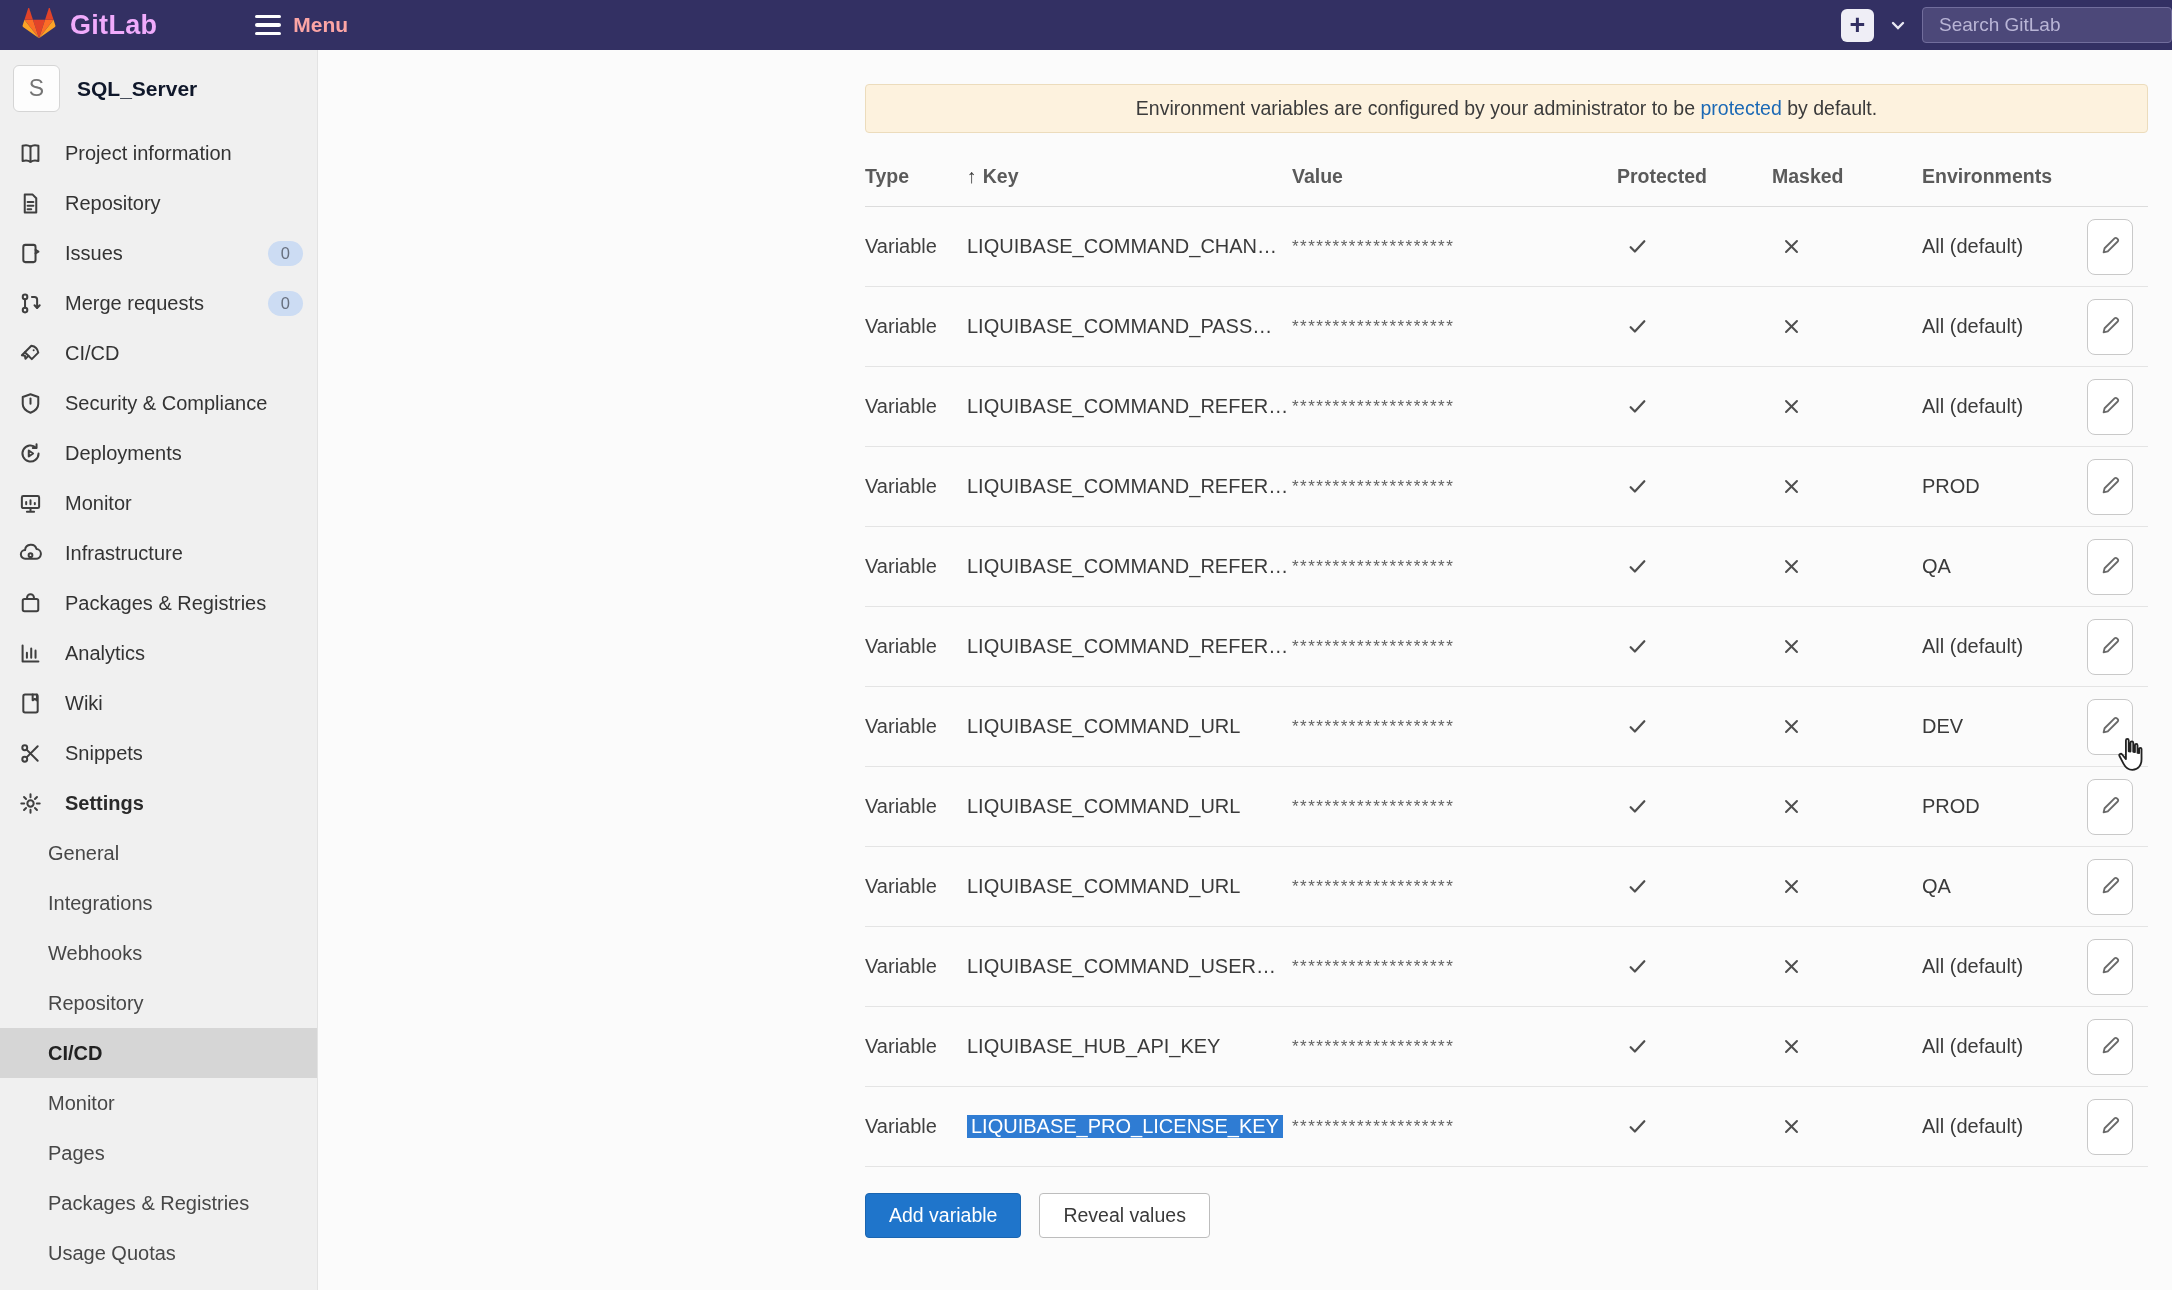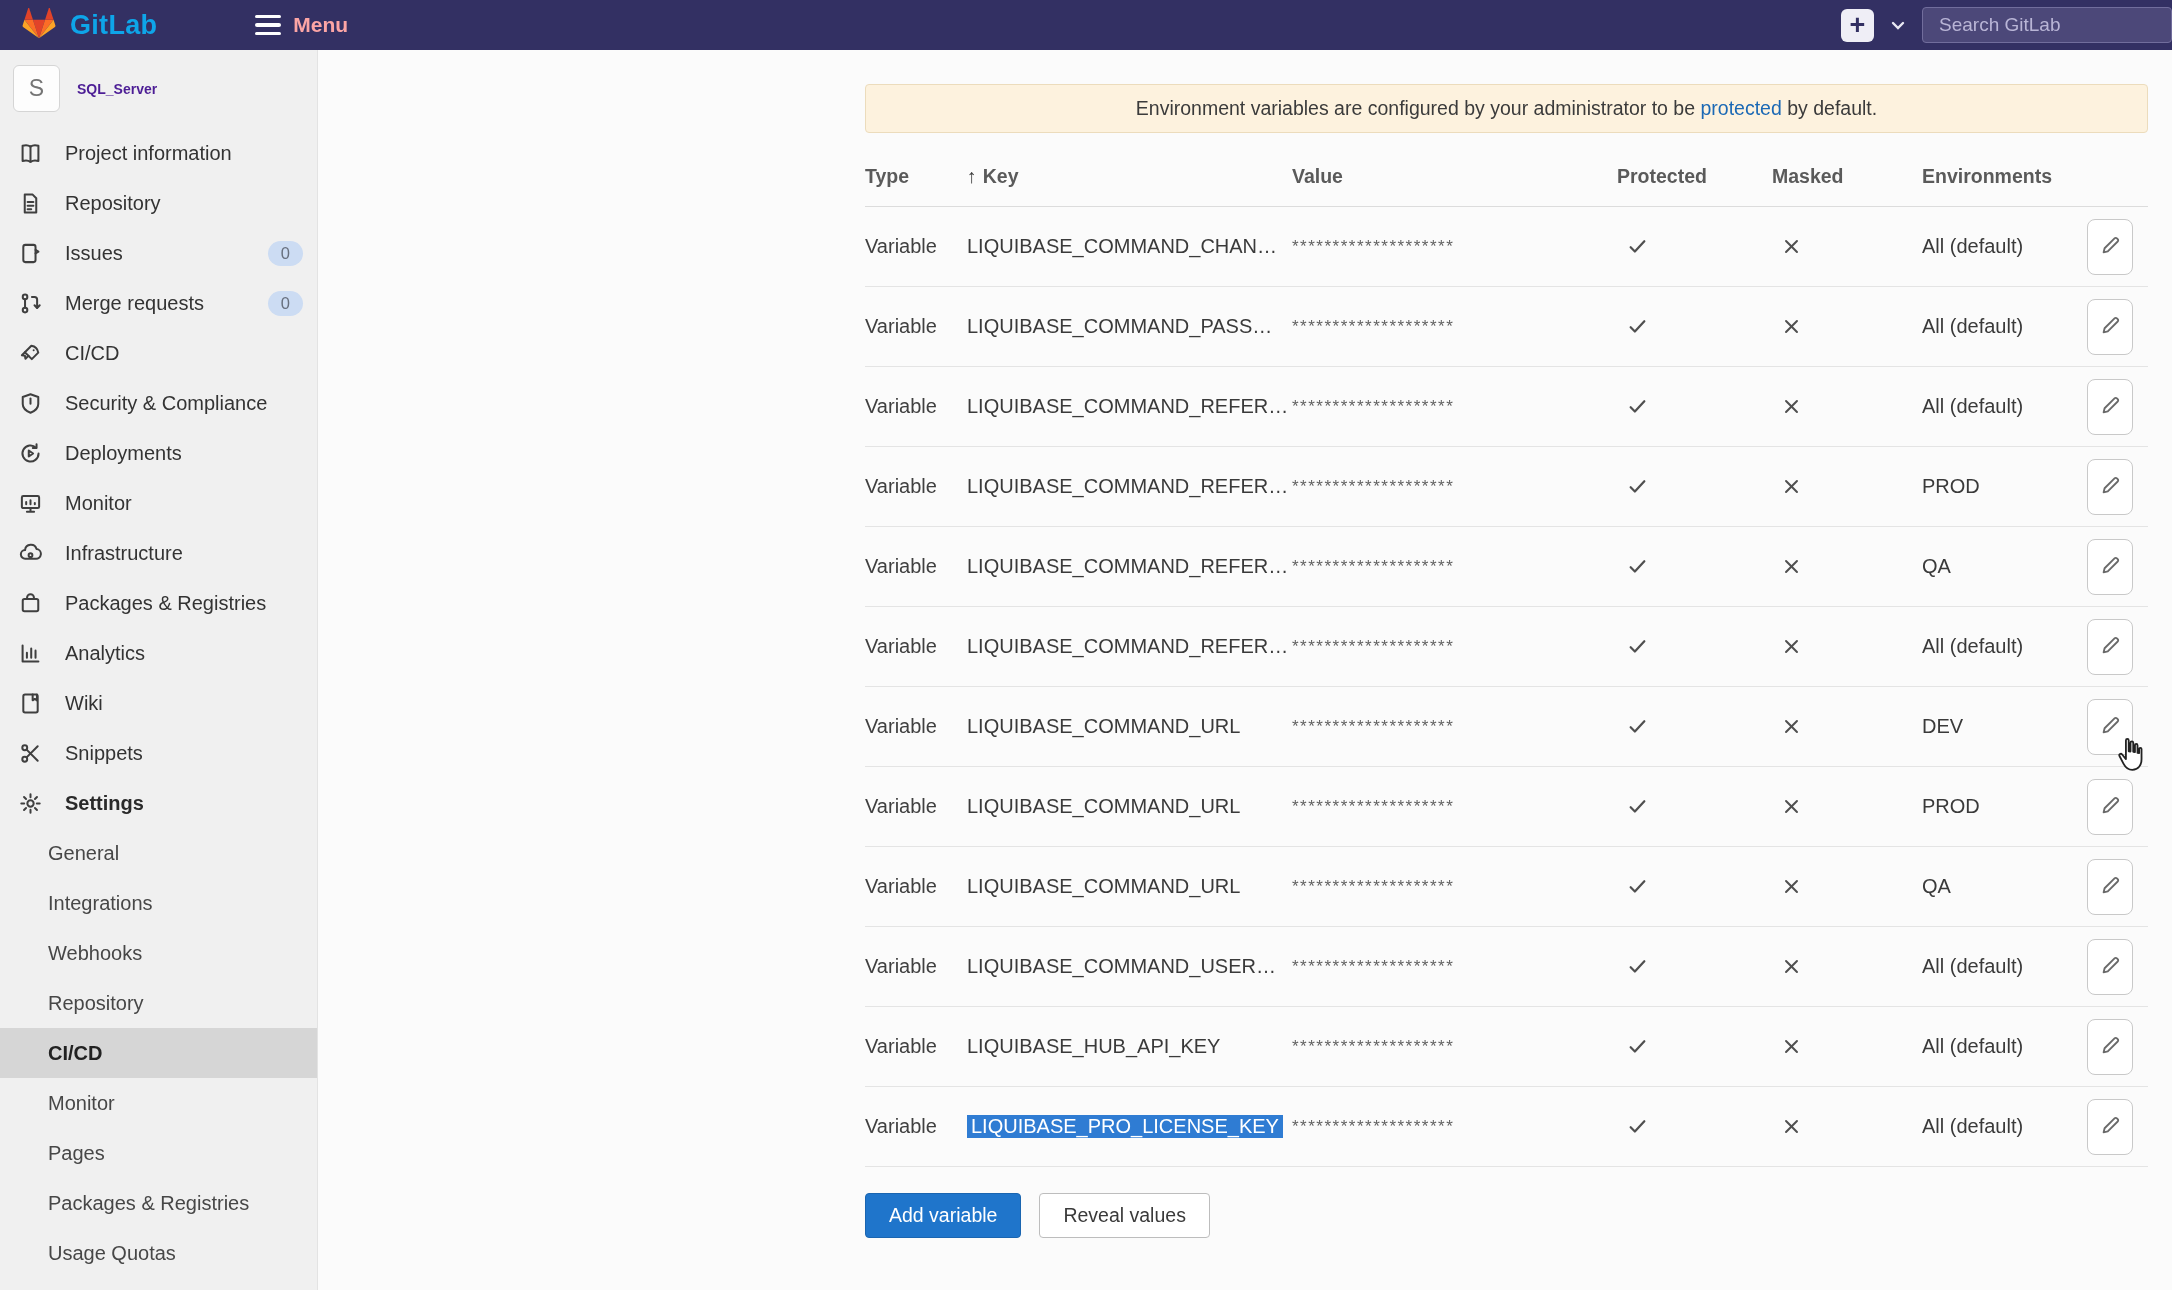--- a/index.html
+++ b/index.html
@@ -12,21 +12,21 @@
     color: #333;
   }
 
   
   .navbar {
     height: 50px; background: #333063;
     display: flex; align-items: center;
     padding: 0 22px; color: #fff;
   }
   .logo-wrap { display: flex; align-items: center; gap: 14px; }
-  .logo-text { font-size: 27px; font-weight: 700; color: #0ea5e9; letter-spacing: .3px; }
+  .logo-text { font-size: 27px; font-weight: 700; color: #f0abfc; letter-spacing: .3px; }
   .menu-btn { display: flex; align-items: center; gap: 12px; margin-left: 98px; cursor: pointer; }
   .hamburger { display: flex; flex-direction: column; gap: 5px; }
   .hamburger span { display: block; width: 26px; height: 3.5px; background: #fff; border-radius: 2px; }
   .menu-label { font-size: 21px; font-weight: 700; color: #fca5a5; }
   .nav-right { margin-left: auto; display: flex; align-items: center; gap: 16px; }
   .plus-box {
     width: 33px; height: 33px; border-radius: 6px; background: #efeef6;
     display: flex; align-items: center; justify-content: center;
     color: #333063; font-size: 27px; font-weight: 700; line-height: 1; cursor: pointer;
   }
@@ -43,21 +43,21 @@
   .sidebar {
     position: absolute; top: 50px; left: 0; bottom: 0; width: 318px;
     background: #f0f0f0; border-right: 1px solid #e3e3e3; overflow: hidden;
   }
   .project-row { display: flex; align-items: center; gap: 17px; padding: 15px 14px 16px 13px; }
   .avatar {
     width: 47px; height: 47px; background: #fdfdfd; border: 1px solid #d5d5d5; border-radius: 6px;
     display: flex; align-items: center; justify-content: center;
     color: #757575; font-size: 23px;
   }
-  .project-name { font-weight: 700; font-size: 14px; color: #4c1d95; }
+  .project-name { font-weight: 700; font-size: 21px; color: #0f172a; }
   .nav-item {
     height: 50px; display: flex; align-items: center; gap: 22px;
     padding: 0 14px 0 17px; font-size: 20px; color: #333; cursor: pointer;
   }
   .nav-item.bold .nav-label { font-weight: 700; color: #2a2a2a; }
   .nav-icon { width: 26px; display: flex; justify-content: center; color: #3f3f3f; flex: none; }
   .nav-icon svg { stroke: #3f3f3f; }
   .badge {
     margin-left: auto; background: #ccdcf3; color: #68707e;
     border-radius: 13px; padding: 3px 13px; font-size: 16.5px;

